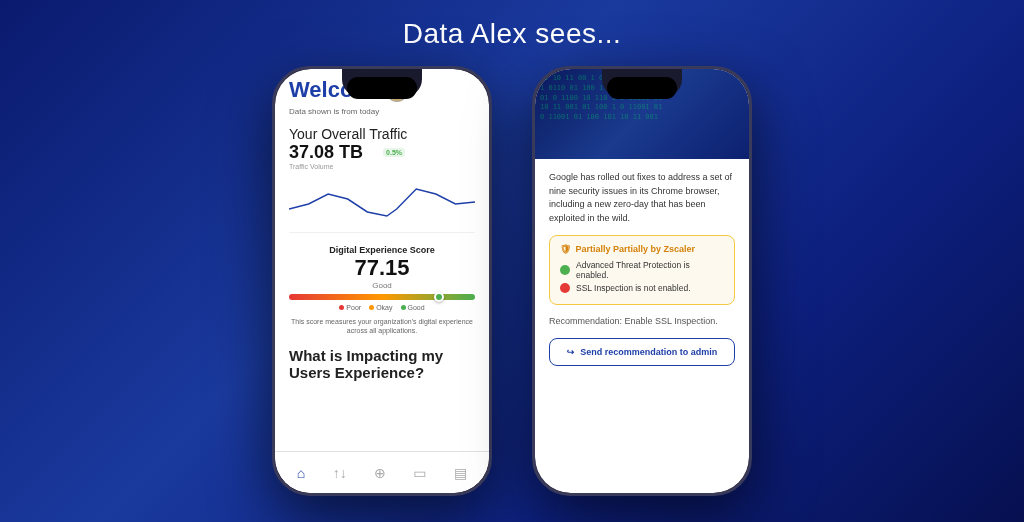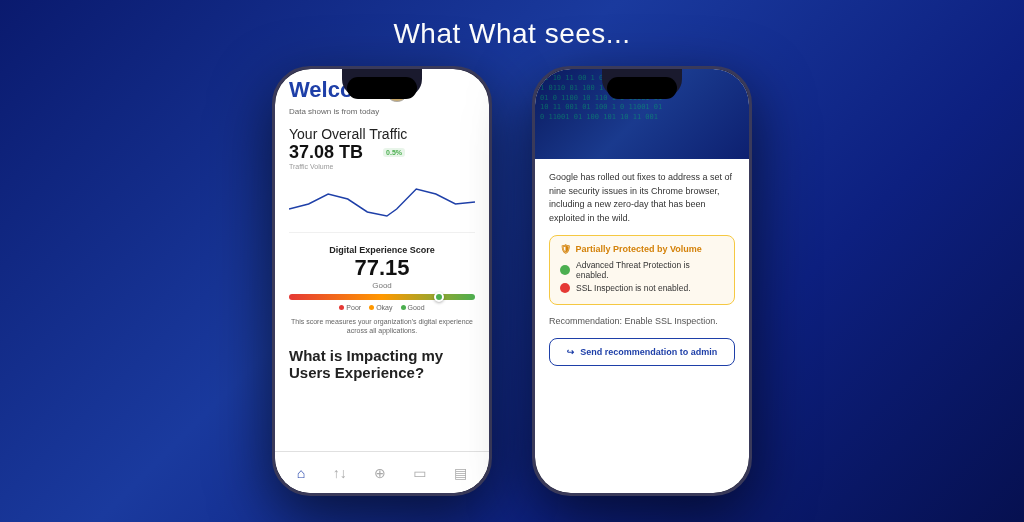--- a/index.html
+++ b/index.html
@@ -393,21 +393,21 @@
       font-size: 9px;
       font-weight: 600;
       color: #1e3fa8;
       background: white;
       cursor: pointer;
     }
   </style>
 </head>
 <body>
 
-<h1 class="page-title">What What sees...</h1>
+<h1 class="page-title">Data Alex sees...</h1>
 
 <div class="phones-container">
 
   <div class="phone-frame">
     <div class="dynamic-island"></div>
     <div class="phone-screen phone1-screen">
 
 
       <div class="phone1-content">
         <div class="welcome-header">
@@ -477,21 +477,21 @@
       </div>
 
       <div class="phone2-content">
 
         <div class="article-text">Google has rolled out fixes to address a set of nine security issues in its Chrome browser, including a new zero-day that has been exploited in the wild.</div>
 
 
         <div class="protection-box">
           <div class="protection-title">
             <span>🛡</span>
-            <span>Partially Protected by Volume</span>
+            <span>Partially Partially by Zscaler</span>
           </div>
           <div class="protection-item">
             <div class="status-dot green"></div>
             <span>Advanced Threat Protection is enabled.</span>
           </div>
           <div class="protection-item">
             <div class="status-dot red"></div>
             <span>SSL Inspection is not enabled.</span>
           </div>
         </div>

